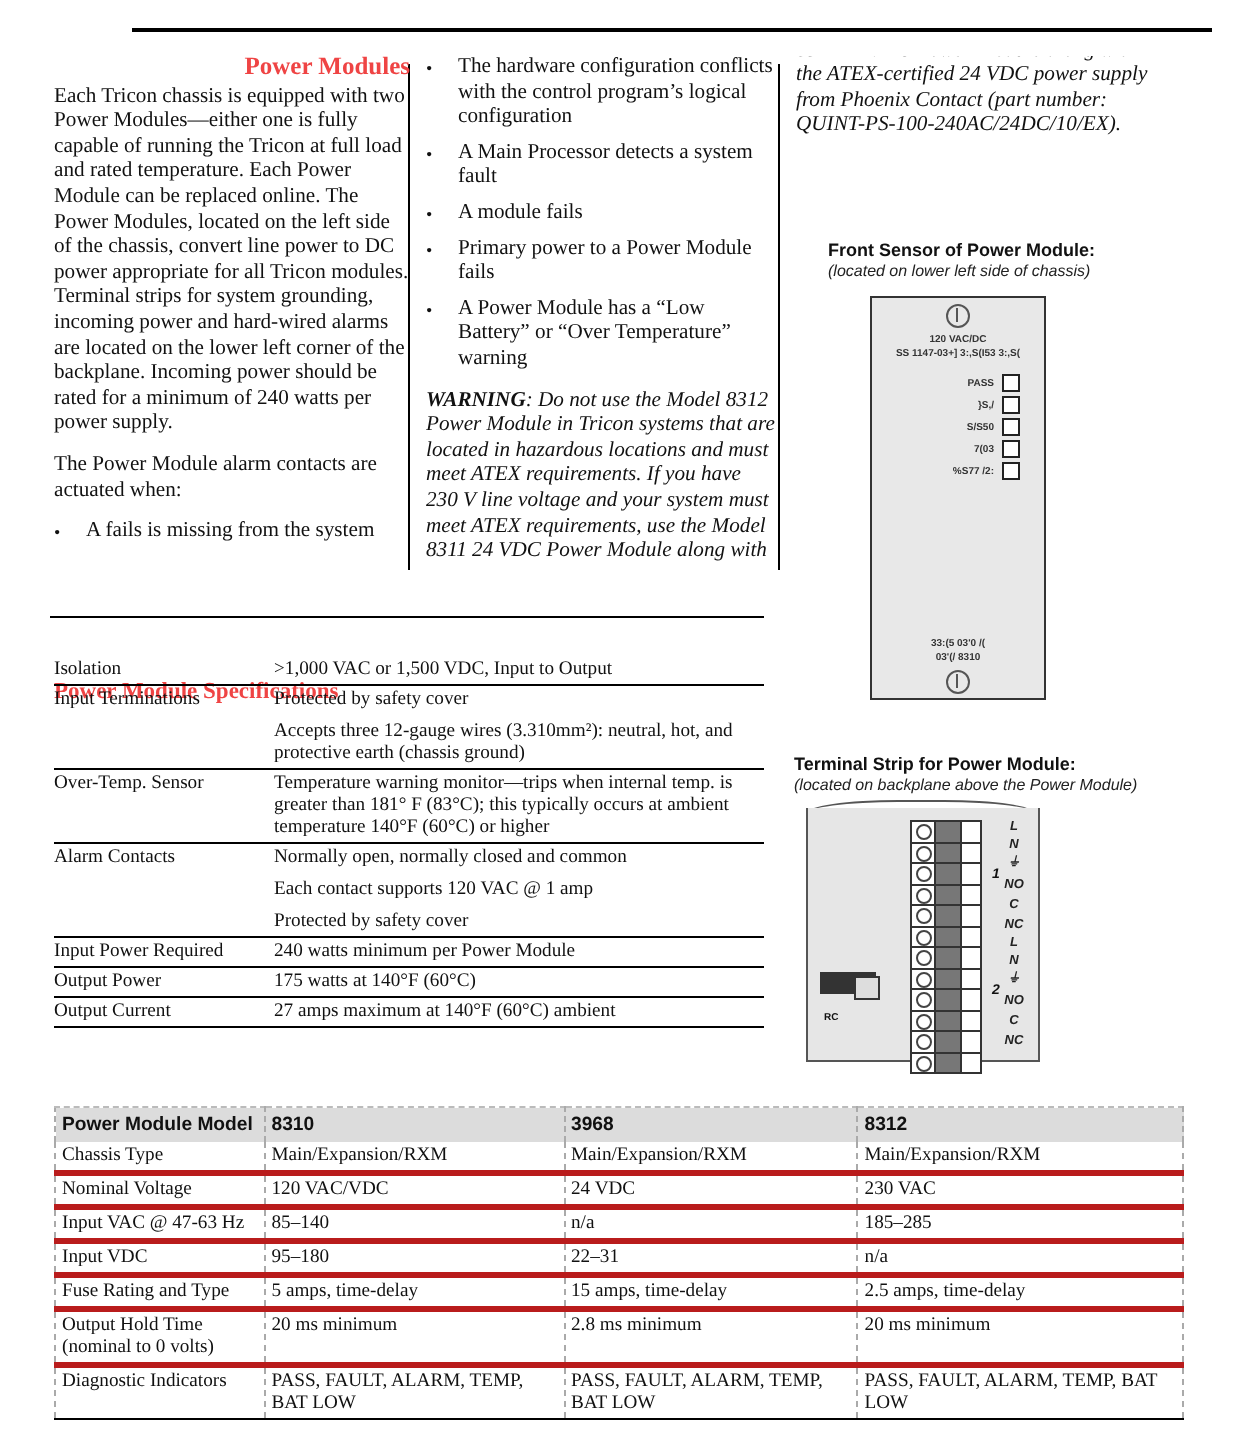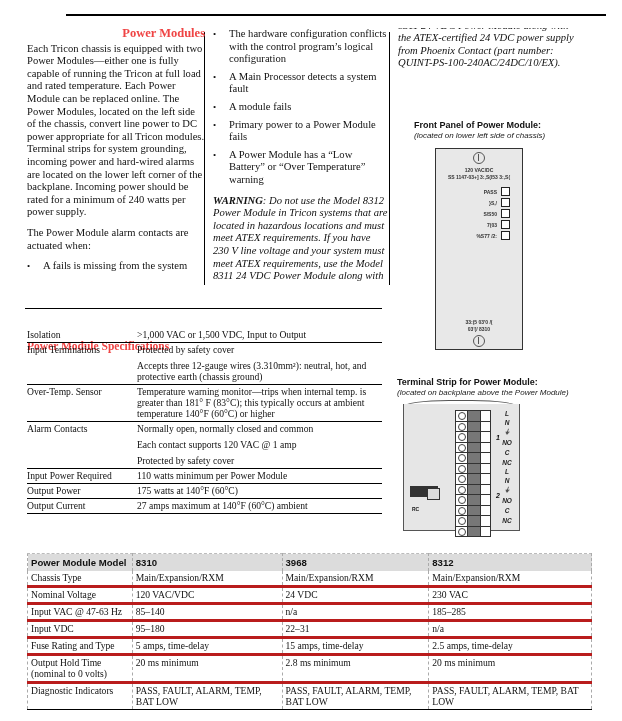--- a/index.html
+++ b/index.html
@@ -96,21 +96,21 @@
     <b>WARNING</b><span>: Do not use the Model 8312 Power Module in Tricon systems that are located in hazardous locations and must meet ATEX requirements. If you have 230 V line voltage and your system must meet ATEX requirements, use the Model 8311 24 VDC Power Module along with the ATEX-certified 24 VDC power supply from Phoenix Contact (part number: QUINT-PS-100-240AC/24DC/10/EX).</span>
   </div>
 </div>
 
 <div class="abs col3 body ital" style="height:52px; overflow:hidden;">
   <div style="margin-top:-84px; width:176px;">
     <span>: Do not use the Model 8312 Power Module in Tricon systems that are located in hazardous locations and must meet ATEX requirements. If you have 230 V line voltage and your system must meet ATEX requirements, use the Model 8311 24 VDC Power Module along with the ATEX-certified 24 VDC power supply from Phoenix Contact (part number: QUINT-PS-100-240AC/24DC/10/EX).</span>
   </div>
 </div>
 
-<div class="abs cap-t" style="left:414px; top:120px;">Front Panel of Power Module:</div>
+<div class="abs cap-t" style="left:414px; top:120px;">Front Sensor of Power Module:</div>
 <div class="abs cap-s" style="left:414px; top:131px;">(located on lower left side of chassis)</div>
 <div class="panel">
   <div class="screw" style="left:37px; top:3px;"></div>
   <div class="pnl-txt" style="top:18px;">120 VAC/DC</div>
   <div class="pnl-txt" style="top:25px;">SS 1147-03+] 3:,S(I53 3:,S(</div>
   <div class="led-row" style="top:38px;">
       <span>PASS</span>
       <span class="led"></span>
     </div>
   <div class="led-row" style="top:49px;">
@@ -246,21 +246,21 @@
   <tr>
         <td class="k"></td>
         <td class="sub">Each contact supports 120 VAC @ 1 amp</td>
       </tr>
   <tr>
         <td class="k"></td>
         <td class="sub">Protected by safety cover</td>
       </tr>
   <tr class="sep">
         <td class="k">Input Power Required</td>
-        <td>110 watts minimum per Power Module</td>
+        <td>240 watts minimum per Power Module</td>
       </tr>
   <tr class="sep">
         <td class="k">Output Power</td>
         <td>175 watts at 140°F (60°C)</td>
       </tr>
   <tr class="sep last">
         <td class="k">Output Current</td>
         <td>27 amps maximum at 140°F (60°C) ambient</td>
       </tr>
 </tbody>

